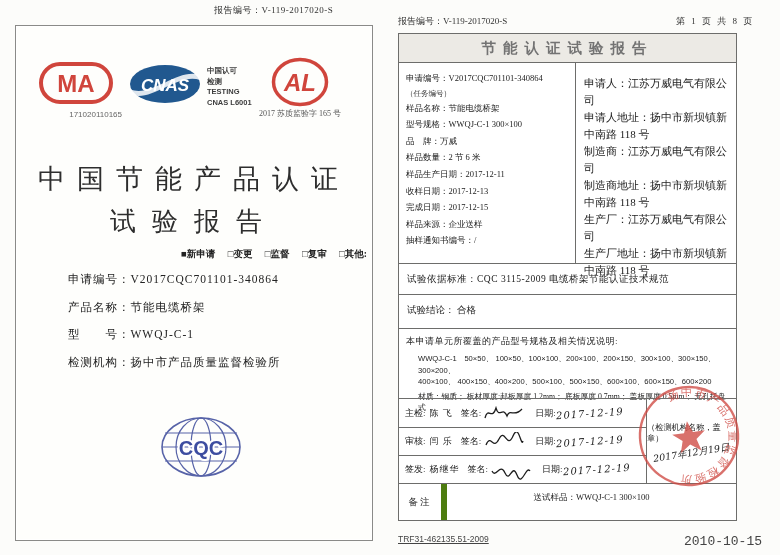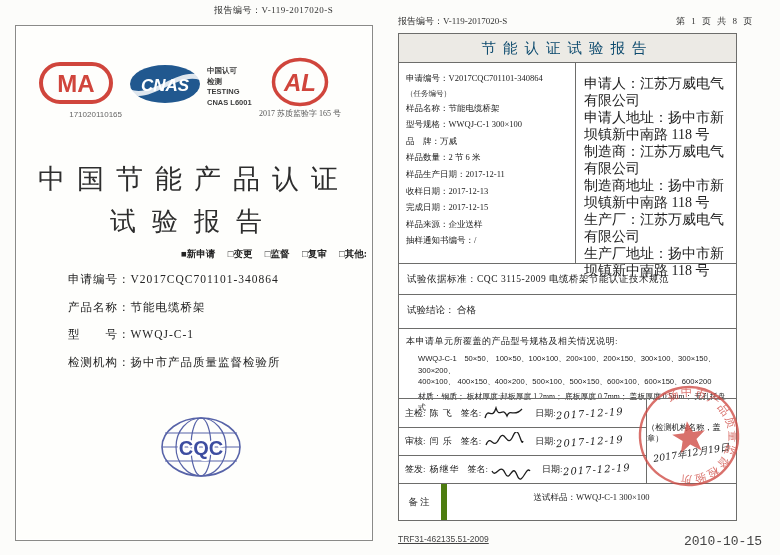--- a/index.html
+++ b/index.html
@@ -22,25 +22,25 @@
   .lp-checks span{margin:0 5px;}
   .lp-fields{left:52px;top:240px;font-size:11.5px;color:#222;line-height:27.5px;letter-spacing:1px;}
   .logo-cqc{left:143px;top:388px;}
 
   
   .rp-repno{left:398px;top:15px;font-size:9px;color:#333;}
   .rp-pageinfo{left:676px;top:15px;font-size:9px;color:#333;letter-spacing:2px;}
   .rtable{left:398px;top:33px;width:337px;border:1.5px solid #6d6d6b;background:#fff;font-family:"Liberation Serif",serif;}
   .row{position:relative;border-top:1px solid #6d6d6b;}
   .row:first-child{border-top:none;}
-  .r-title{height:28px;background:#eceae5;display:flex;align-items:center;justify-content:center;font-size:14.5px;font-weight:normal;letter-spacing:7px;color:#0c4a6e;}
+  .r-title{height:28px;background:#eceae5;display:flex;align-items:center;justify-content:center;font-size:14.5px;font-weight:bold;letter-spacing:7px;color:#737373;}
   .r-info{height:200px;display:flex;}
   .col-l{width:177px;border-right:1px solid #6d6d6b;padding:7px 0 0 7px;box-sizing:border-box;font-size:8.5px;line-height:16.6px;color:#222;}
   .col-l .sub{font-size:7.5px;line-height:13px;color:#333;}
-  .col-r{flex:1;padding:12px 0 0 8px;box-sizing:border-box;font-size:14px;line-height:17px;color:#222;}
+  .col-r{flex:1;padding:12px 0 0 8px;box-sizing:border-box;font-size:11px;line-height:17px;color:#222;}
   .r-std{height:30px;display:flex;align-items:center;padding-left:8px;font-size:9.5px;color:#222;letter-spacing:.5px;}
   .r-conc{height:34px;padding:9px 0 0 8px;box-sizing:border-box;font-size:9.5px;color:#222;}
   .r-cov{height:70px;padding:6px 6px 0 7px;box-sizing:border-box;font-size:8px;color:#222;}
   .cov-h{font-size:9px;letter-spacing:.5px;margin-bottom:5px;}
   .cov-models{padding-left:12px;line-height:11.5px;font-family:"Liberation Sans",sans-serif;font-size:7.6px;}
   .cov-mat{padding-left:12px;margin-top:3px;font-size:7.8px;}
   .r-sig{height:84px;display:flex;}
   .sig-left{width:247px;border-right:1px solid #6d6d6b;display:flex;flex-direction:column;}
   .sig-row{height:28px;box-sizing:border-box;border-top:1px solid #6d6d6b;display:flex;align-items:center;padding-left:6px;font-size:9px;color:#222;}
   .sig-row:first-child{border-top:none;}

